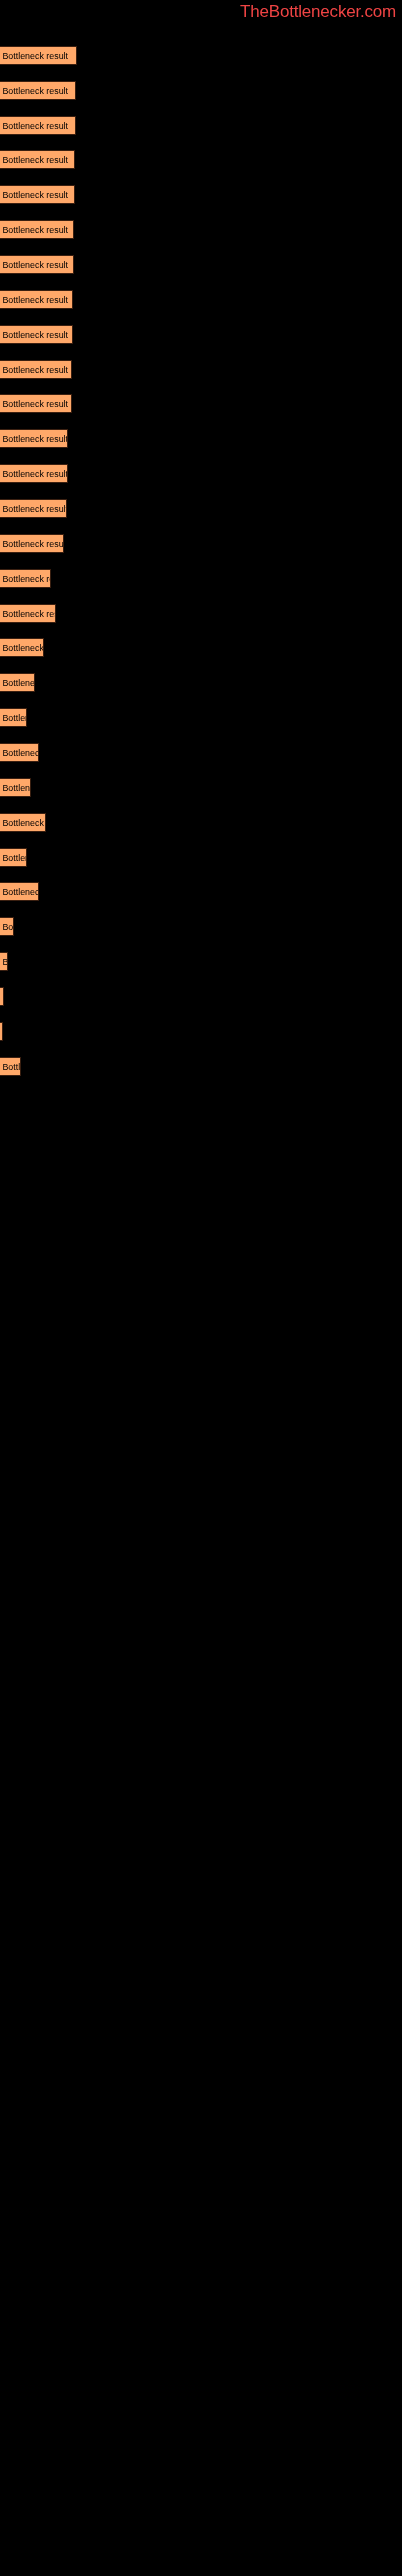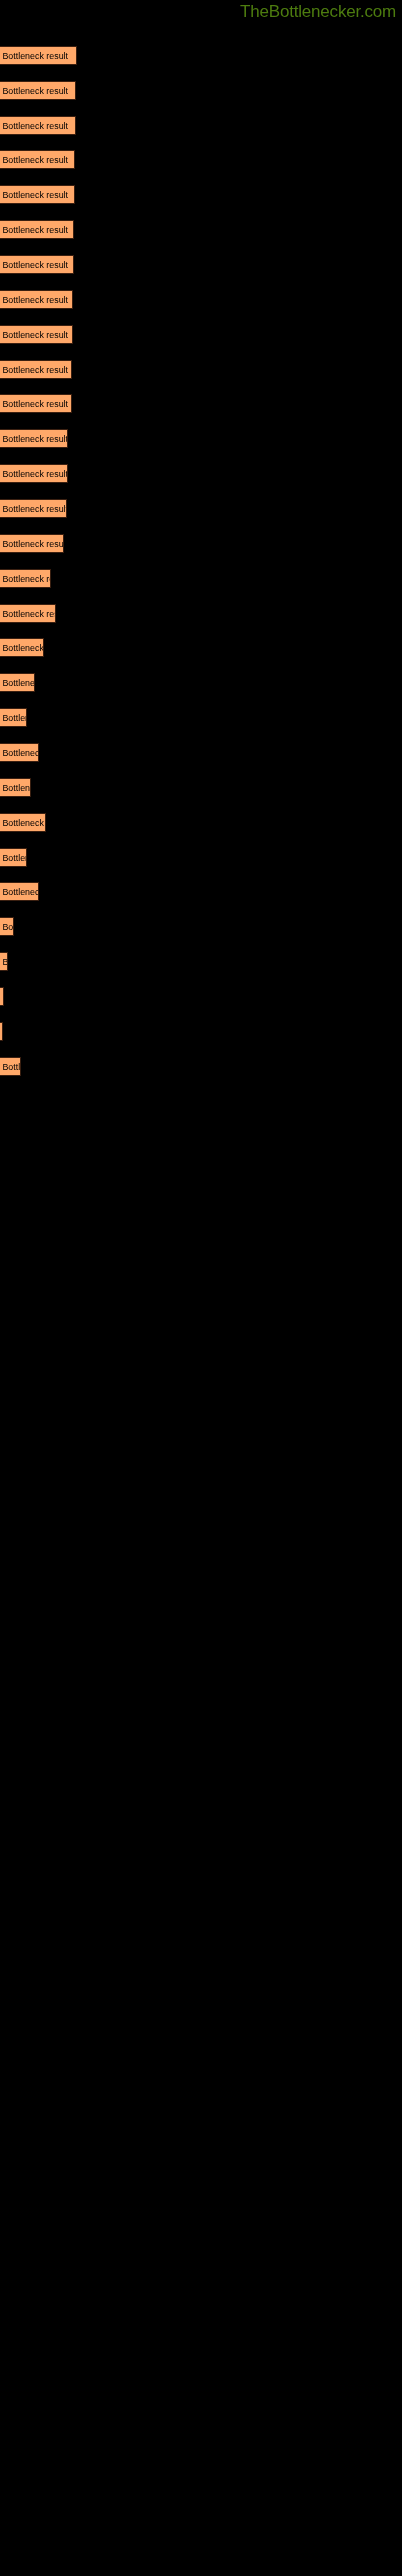--- a/index.html
+++ b/index.html
@@ -61,21 +61,21 @@
     font-size: 8.9px;
     color: #000000;
     white-space: nowrap;
     font-family: "Liberation Sans", sans-serif;
     pointer-events: none;
   }
 </style>
 </head>
 <body style="background: rgb(0, 0, 0);">
 
-<div id="watermark" style="color: #4d7c0f;">TheBottlenecker.com</div>
+<div id="watermark" style="color: #ef4444;">TheBottlenecker.com</div>
 
 <div id="chart">
     <div class="bar-row" style="top: 46px; left: 0px; width: 403px; height: 18.5px;">
       <div class="bar" style="width: 77px; height: 18.5px; background: rgb(255, 168, 105); border-color: rgb(58, 31, 16);">
         <span class="bar-label">Bottleneck result</span>
       </div>
     </div>
     <div class="bar-row" style="top: 81px; left: 0px; width: 403px; height: 18.5px;">
       <div class="bar" style="width: 76px; height: 18.5px; background: rgb(255, 168, 105); border-color: rgb(58, 31, 16);">
         <span class="bar-label">Bottleneck result</span>

